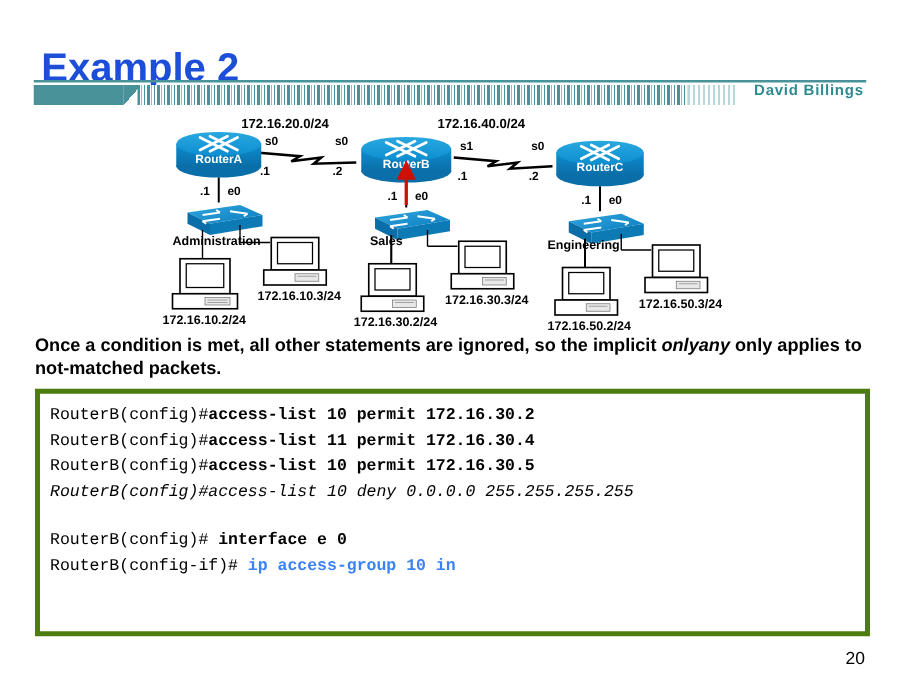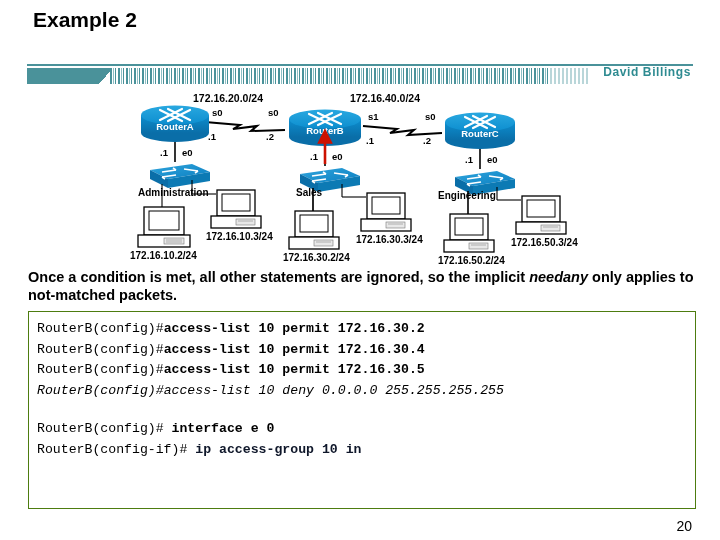--- a/index.html
+++ b/index.html
@@ -12,24 +12,24 @@
     height: 540px;
     position: relative;
     overflow: hidden;
     font-family: "Liberation Sans", sans-serif;
   }
 
   
   .slide-title {
     position: absolute;
     left: 33px;
-    top: 8px;
-    font-size: 21px;
+    top: 36px;
+    font-size: 32px;
     font-weight: 700;
-    color: #000000;
+    color: #1d4ed8;
     letter-spacing: 0px;
     white-space: nowrap;
   }
 
   
   .banner {
     position: absolute;
     left: 27px;
     top: 64px;
     width: 666px;
@@ -123,36 +123,36 @@
   }
   .body-text i { font-style: italic; }
 
   
   .code-box {
     position: absolute;
     left: 28px;
     top: 311px;
     width: 668px;
     height: 198px;
-    border: 1px solid #4d7c0f;
+    border: 4px solid #4d7c0f;
     box-sizing: border-box;
     background: #ffffff;
     padding: 7px 0 0 8px;
   }
   .code-line {
     font-family: "Liberation Mono", "DejaVu Sans Mono", monospace;
     font-size: 13.2px;
     line-height: 20.5px;
     color: #000000;
     white-space: pre;
   }
   .code-line .b { font-weight: 700; }
   .code-line .i { font-style: italic; }
   .code-line .bi { font-weight: 700; font-style: italic; }
-  .code-line .red { color: #0f172a; font-weight: 700; }
+  .code-line .red { color: #3b82f6; font-weight: 700; }
   .code-gap { height: 18px; }
 
   
   .page-num {
     position: absolute;
     right: 28px;
     bottom: 6px;
     font-size: 14px;
     color: #000000;
   }
@@ -376,29 +376,29 @@
     <rect x="407" y="110" width="28" height="17" fill="#fff" stroke="#000" stroke-width="1"></rect>
     <rect x="396" y="132" width="50" height="12" fill="#fff" stroke="#000" stroke-width="1.3"></rect>
     <rect x="421" y="135" width="19" height="6" fill="#e8e8e8" stroke="#777" stroke-width="0.6"></rect>
     <line x1="423" y1="137" x2="438" y2="137" stroke="#888" stroke-width="0.6"></line>
   </g>
   <text class="dlabel" x="391" y="156" font-size="10">172.16.50.3/24</text>
 </svg>
 </div>
 
 <div class="body-text">
-  <span>Once a condition is met, all other statements are ignored, so the implicit </span><i>need</i><i>any</i><span> only applies to not-matched packets.</span>
+  <span>Once a condition is met, all other statements are ignored, so the implicit </span><i>only</i><i>any</i><span> only applies to not-matched packets.</span>
 </div>
 
 <div class="code-box">
 
   <div class="code-line"><span>RouterB(config)#</span><span class="b">access-list 10 permit 172.16.30.2</span></div>
 
 
-  <div class="code-line"><span>RouterB(config)#</span><span class="b">access-list 10 permit 172.16.30.4</span></div>
+  <div class="code-line"><span>RouterB(config)#</span><span class="b">access-list 11 permit 172.16.30.4</span></div>
 
   <div class="code-line"><span>RouterB(config)#</span><span class="b">access-list 10 permit 172.16.30.5</span></div>
 
 
   <div class="code-line"><span class="i">RouterB(config)#</span><span class="i">access-list 10 deny 0.0.0.0 255.255.255.255</span></div>
 
   <div class="code-gap"></div>
 
   <div class="code-line"><span>RouterB(config)# </span><span class="b">interface e 0</span></div>
 

